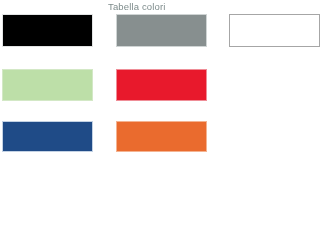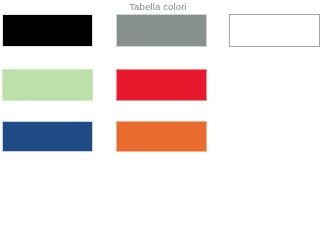--- a/index.html
+++ b/index.html
@@ -19,21 +19,20 @@
     left: 0;
     top: 0;
     width: 328px;
     height: 156px;
   }
   .table-title {
     position: absolute;
     left: 108px;
     top: 1px;
     width: 100px;
-    text-align: center;
     font-size: 9.5px;
     color: #7e8c8c;
     letter-spacing: 0.15px;
     white-space: nowrap;
   }
   .swatch-grid {
     position: absolute;
     left: 0;
     top: 0;
     width: 328px;

